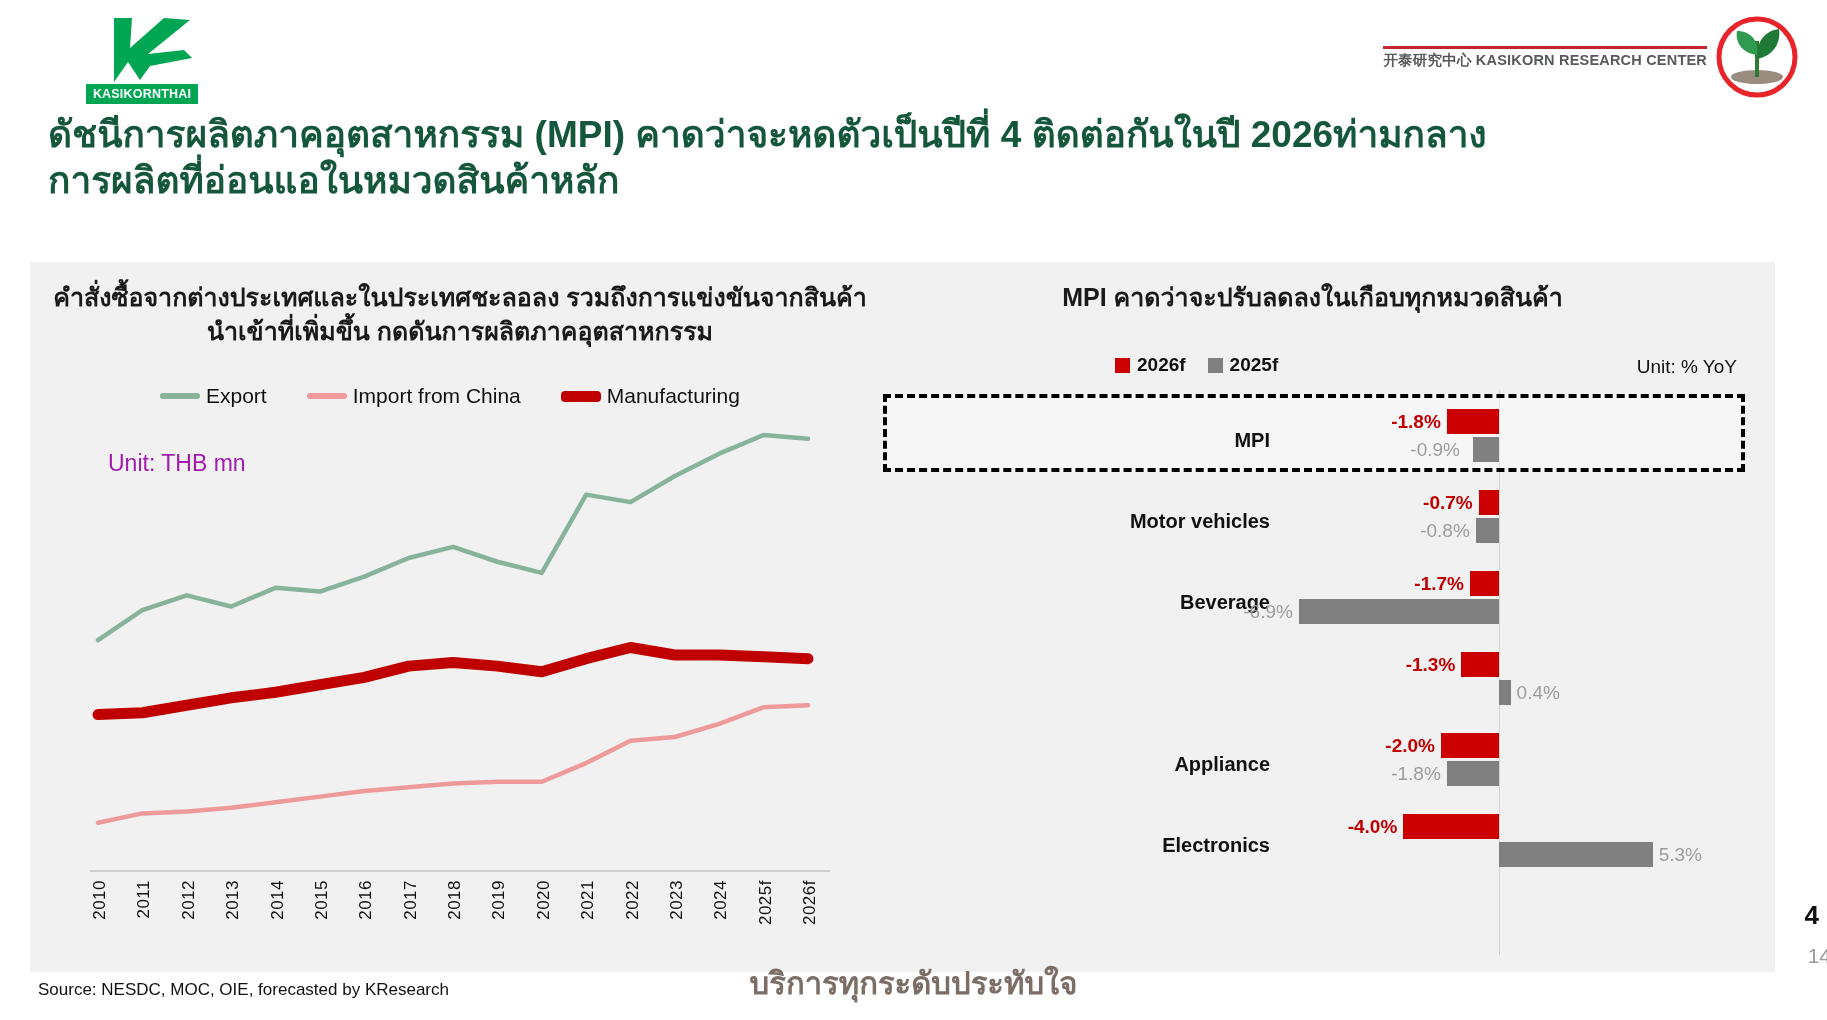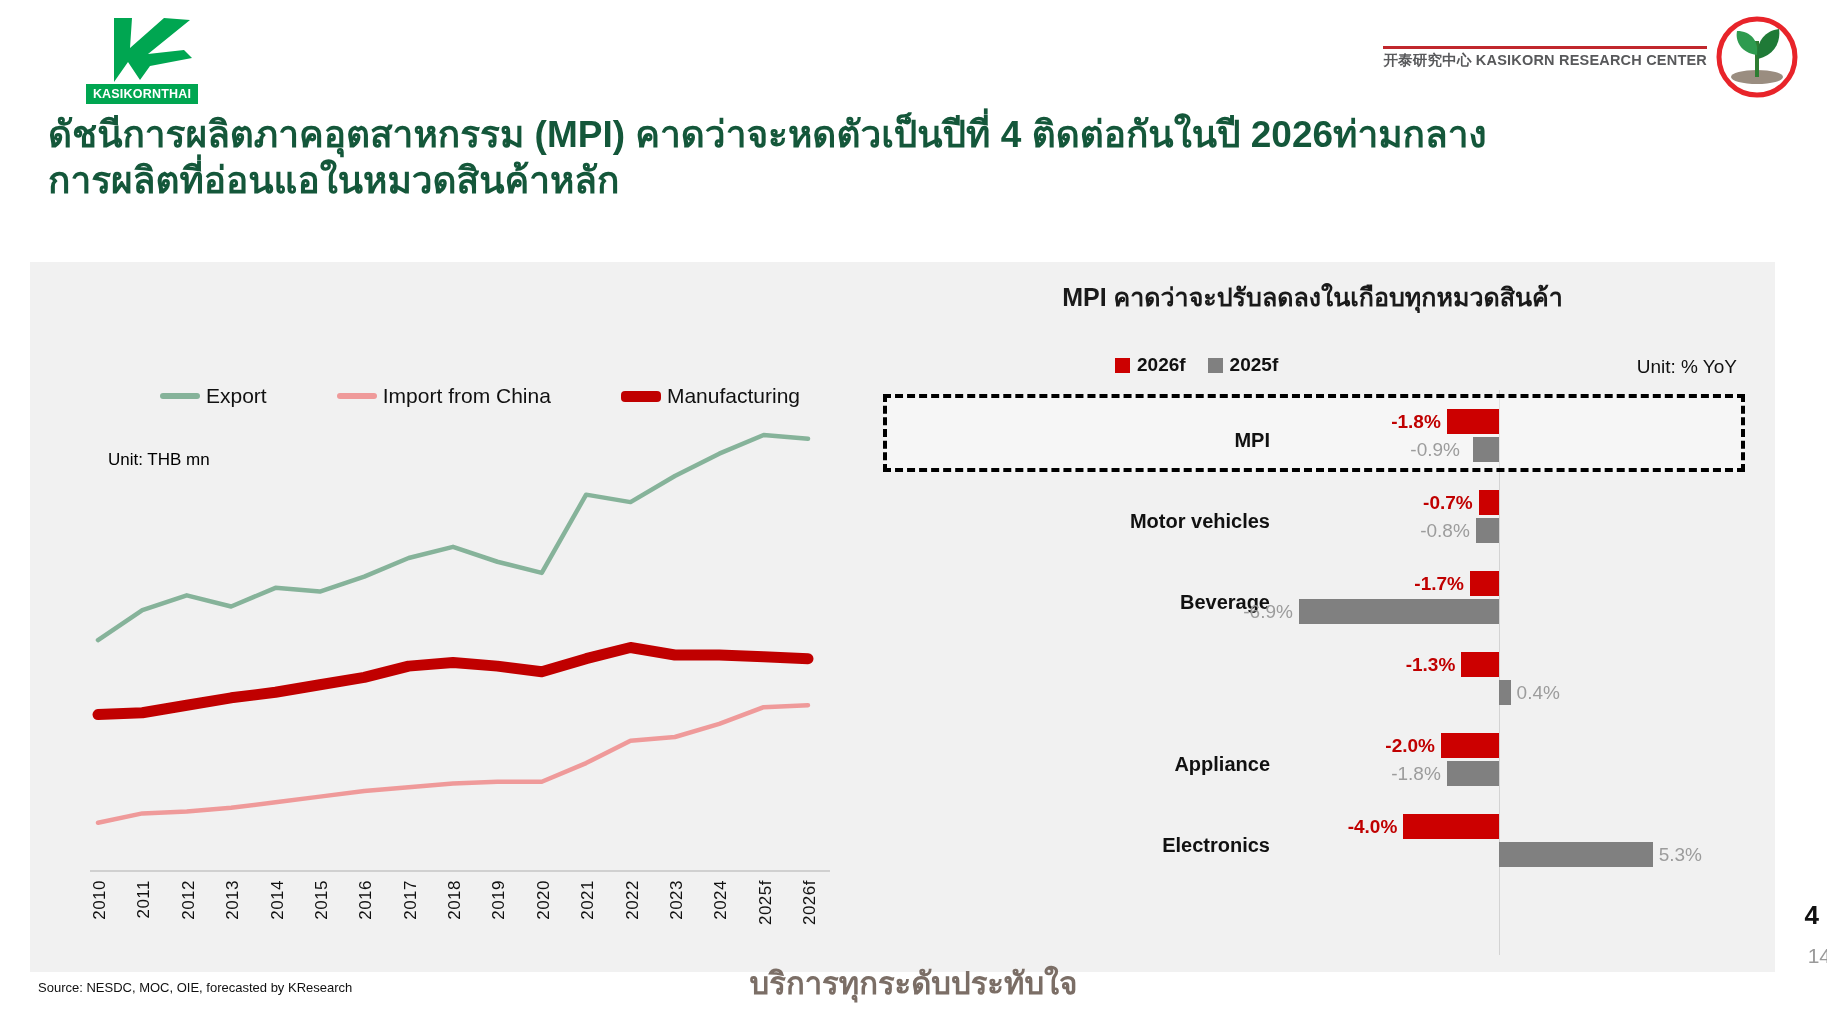--- a/index.html
+++ b/index.html
@@ -43,24 +43,24 @@
   }
   .chart-heading{
     text-align:center;color:#1a1a1a;font-weight:bold;
     font-size:25px;line-height:34px;
   }
   #left-chart-heading{position:absolute;left:20px;top:18px;width:820px;}
   #right-chart-heading{position:absolute;left:860px;top:18px;width:845px;}
 
   
   #line-chart{position:absolute;left:20px;top:110px;width:810px;height:590px;}
-  #line-legend{position:absolute;left:110px;top:12px;width:640px;display:flex;gap:40px;justify-content:space-between;align-items:center;}
+  #line-legend{position:absolute;left:110px;top:12px;width:640px;display:flex;gap:40px;justify-content:flex-start;align-items:center;}
   .lg-item{display:flex;align-items:center;gap:6px;font-size:21px;color:#111;}
   .lg-swatch{display:inline-block;border-radius:4px;}
-  #line-unit{position:absolute;left:58px;top:78px;font-size:17px;color:#000000;}
+  #line-unit{position:absolute;left:58px;top:78px;font-size:23px;color:#a21caf;}
   #line-plot{position:absolute;left:40px;top:30px;width:740px;height:470px;}
   #x-labels{position:absolute;left:40px;top:508px;width:740px;height:95px;}
   .xlab{
     position:absolute;top:0;
     writing-mode:vertical-rl;transform:rotate(180deg);
     font-size:17px;color:#111;letter-spacing:.5px;
     white-space:nowrap;
   }
 
   
@@ -81,21 +81,21 @@
   .bar.grey{background:#808080;top:31px;}
   .bval{position:absolute;white-space:nowrap;line-height:25px;font-size:19px;}
   .bval.red{color:#c00000;font-weight:bold;top:3px;}
   .bval.grey{color:#9c9c9c;top:31px;}
   #zero-line{position:absolute;top:0;width:1px;background:#d3d3d3;}
   #mpi-highlight{
     position:absolute;border:4px dashed #000;box-sizing:border-box;background:rgba(255,255,255,.35);
   }
 
   
-  #source-note{position:absolute;left:38px;top:980px;font-size:13px;color:#111;}
+  #source-note{position:absolute;left:38px;top:980px;font-size:17px;color:#111;}
   #slogan{position:absolute;left:0;top:958px;width:1827px;text-align:center;
     color:#7b6e66;font-size:31px;font-weight:bold;}
   #slide-number{position:absolute;right:8px;top:900px;font-size:26px;font-weight:bold;color:#111;}
   #page-number{position:absolute;right:-4px;top:944px;font-size:21px;color:#9a9a9a;}
 </style>
 </head>
 <body>
 
 <div id="kbank-logo">
   <svg class="kmark" viewBox="0 0 130 70">
@@ -115,20 +115,21 @@
     <path d="M42 62 L42 26" stroke="#2e7d32" stroke-width="4" fill="none"></path>
     <path d="M42 40 C 26 38, 20 26, 22 16 C 36 16, 44 26, 42 40 Z" fill="#2e9b4f"></path>
     <path d="M43 44 C 60 40, 66 26, 64 14 C 48 16, 40 30, 43 44 Z" fill="#1f7a37"></path>
   </svg>
 </div>
 
 <div id="slide-title">ดัชนีการผลิตภาคอุตสาหกรรม (MPI) คาดว่าจะหดตัวเป็นปีที่ 4 ติดต่อกันในปี 2026ท่ามกลางการผลิตที่อ่อนแอในหมวดสินค้าหลัก</div>
 
 <div id="panel">
 
+  <div id="left-chart-heading" class="chart-heading">คำสั่งซื้อจากต่างประเทศและในประเทศชะลอลง รวมถึงการแข่งขันจากสินค้านำเข้าที่เพิ่มขึ้น กดดันการผลิตภาคอุตสาหกรรม</div>
   <div id="right-chart-heading" class="chart-heading">MPI คาดว่าจะปรับลดลงในเกือบทุกหมวดสินค้า</div>
 
   <div id="line-chart">
     <div id="line-legend">
         <div class="lg-item">
           <span class="lg-swatch" style="background: rgb(134, 179, 154); width: 40px; height: 6px;"></span>
           <span>Export</span>
         </div>
         <div class="lg-item">
           <span class="lg-swatch" style="background: rgb(239, 154, 154); width: 40px; height: 6px;"></span>

